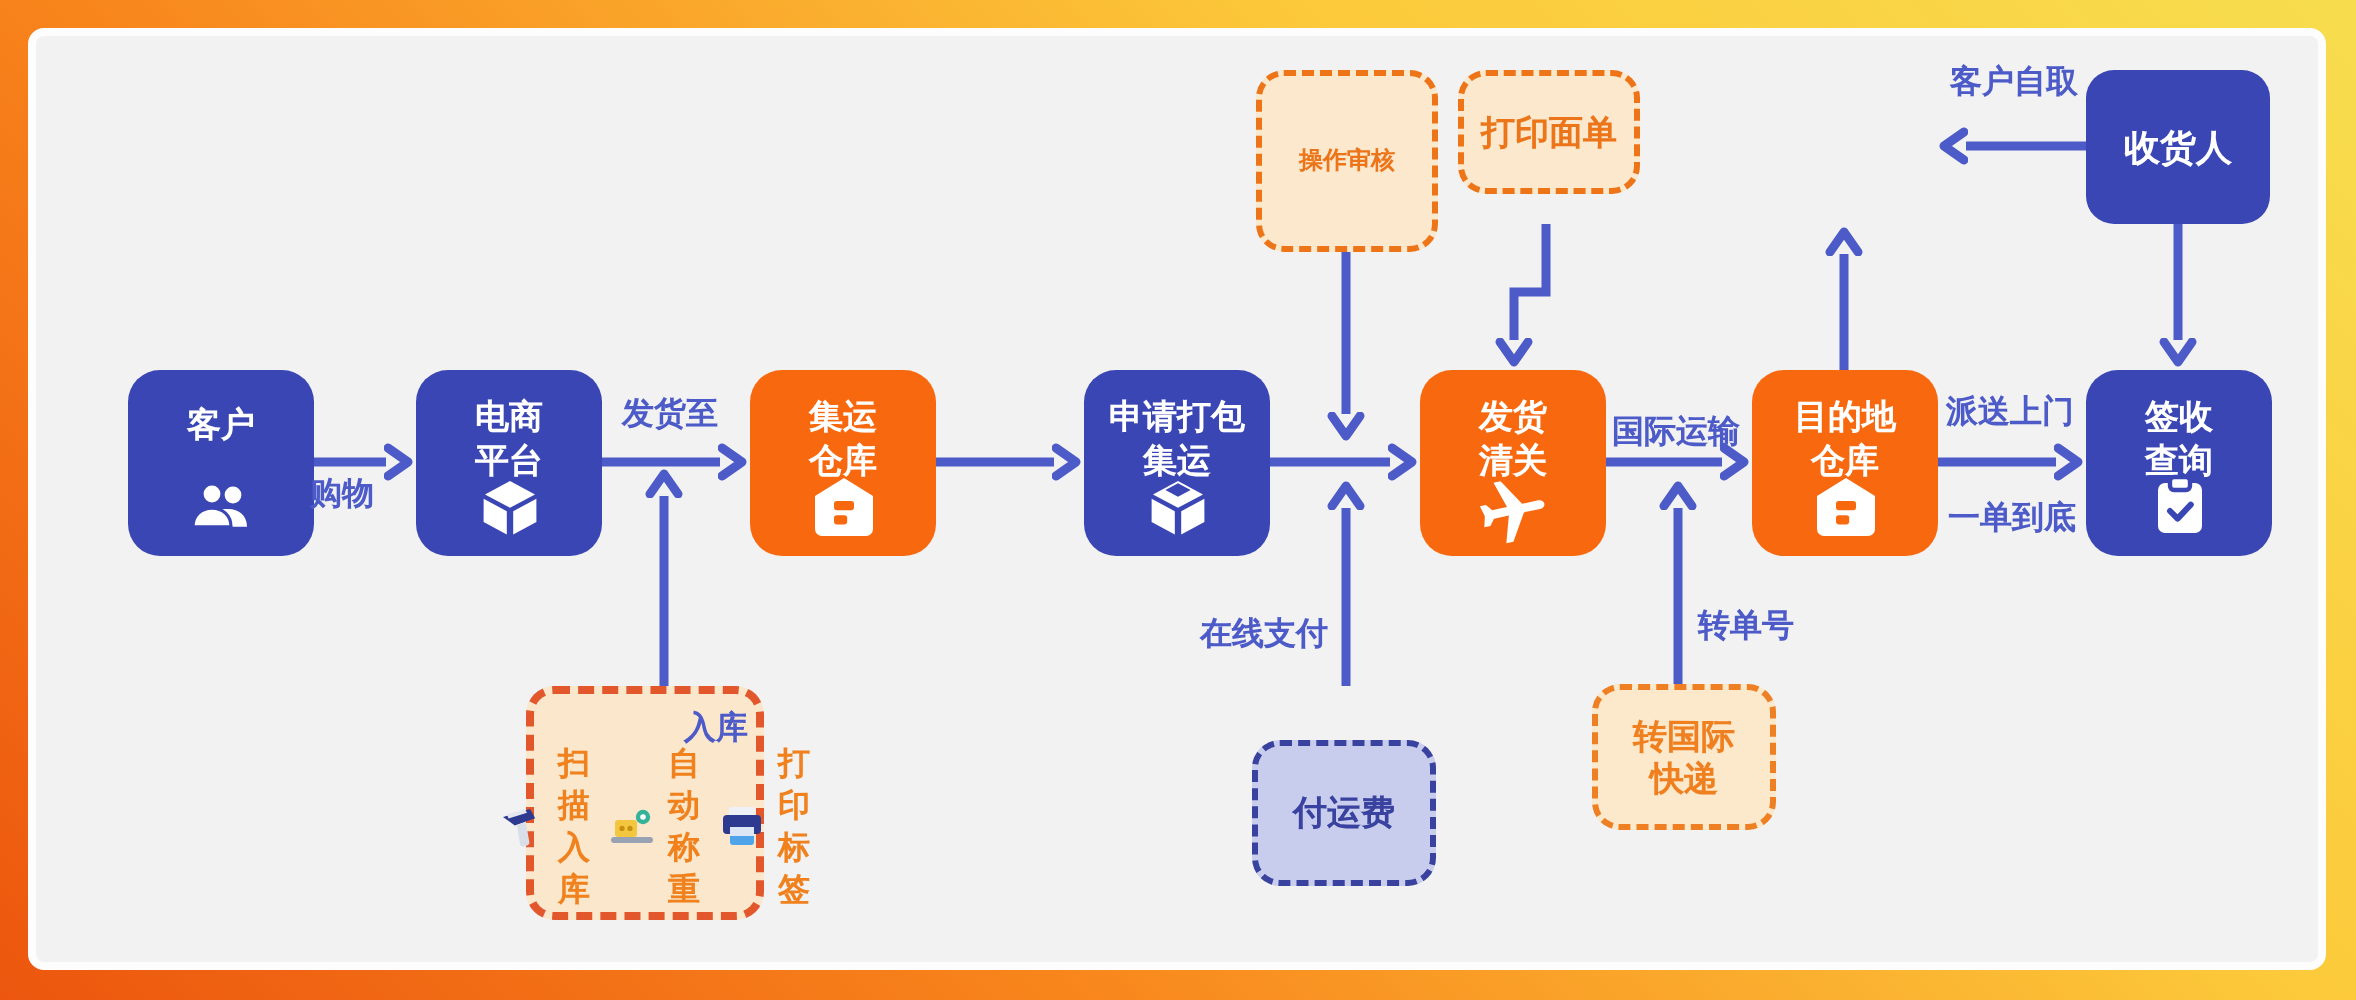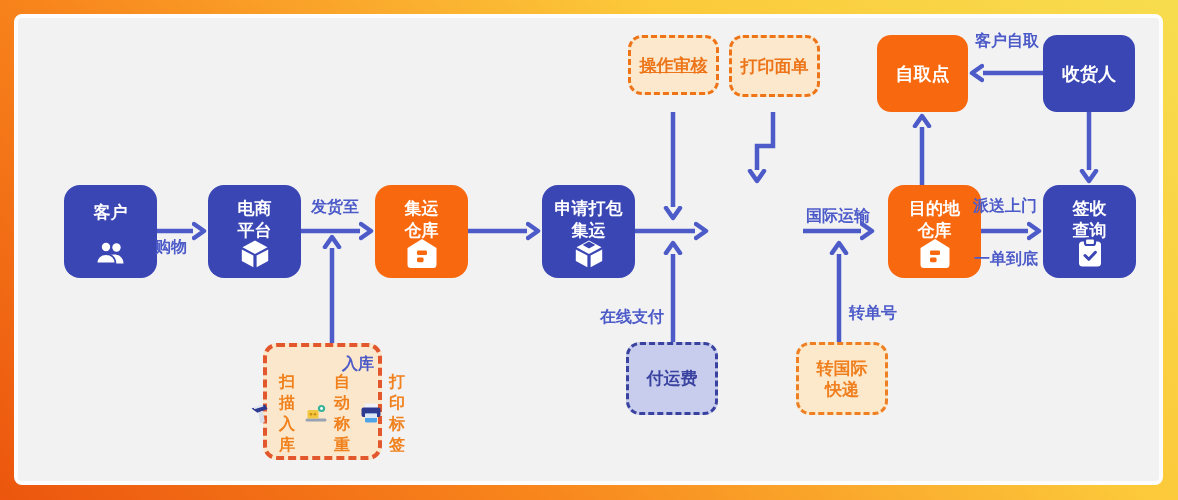--- a/index.html
+++ b/index.html
@@ -11,21 +11,21 @@
   .edges{position:absolute;left:0;top:0;}
   .node{position:absolute;box-sizing:border-box;text-align:center;font-weight:bold;}
   .solid{color:#fff;border-radius:16px;}
   .blue{background:#3a46b4;}
   .orange{background:#f8690f;}
   .main{width:93px;height:93px;padding-top:13px;font-size:17px;line-height:22px;}
   .main.single{padding-top:17px;}
   .top{width:91px;height:77px;display:flex;align-items:center;justify-content:center;
        font-size:18px;border-radius:14px;}
   .dashed-orange{background:#fbe8cd;border:3px dashed #ee7418;color:#ed7519;}
-  .dashed-blue{background:#c8cdee;border:3px dashed #39429f;color:#39429f;}
+  .dashed-blue{background:#c8cdee;border:3px dashed #39429f;color:#39429f;margin-top:28px;}
   .dashed-orange2{background:#fce8ca;border:3px dashed #ee7f23;color:#ef7f1f;}
   .boxicon{position:absolute;left:50%;transform:translateX(-50%);bottom:9px;}
   .boxicon svg{display:block;}
   .elabel{position:absolute;color:#4d5bc9;font-size:16px;font-weight:bold;white-space:nowrap;}
   .center{transform:translateX(-50%);}
   .tools{position:absolute;left:263px;top:343px;width:119px;height:117px;box-sizing:border-box;
          background:#fbe7cb;border:4px dashed #e2582c;border-radius:14px;
          display:flex;justify-content:center;gap:9px;padding-left:9px;align-items:flex-end;}
   .trow{display:flex;align-items:center;gap:6px;font-size:16px;font-weight:bold;color:#f0811d;}
   .trow svg{display:block;flex:0 0 auto;}
@@ -103,22 +103,33 @@
     <span class="boxicon">
       <svg width="32" height="30" viewBox="0 0 32 30">
         <path d="M16 1.5l12.5 6.7L16 14.9 3.5 8.2z" fill="#fff"></path>
         <path d="M16 2.6l6.3 3.4L16 9.4 9.7 6z" fill="#3a46b4"></path>
         <path d="M2.8 10.4l11.6 6.2v11.6L2.8 22z" fill="#fff"></path>
         <path d="M29.2 10.4l-11.6 6.2v11.6L29.2 22z" fill="#fff"></path>
       </svg>
     </span>
   </div>
 
-
-  <div class="node solid orange main" style="left:876px;top:185px;margin-left:12px;">
+  <div class="node solid orange main" style="left:710px;top:185px;">
+    <span class="ln">发货</span>
+    <span class="ln">清关</span>
+    <span class="boxicon" style="bottom:6px;">
+      <svg width="42" height="34" viewBox="0 0 42 34">
+        <g transform="rotate(78 21 17)">
+          <path d="M21 1.5c1.3 0 2.2 1.1 2.2 2.7v8.2l13.3 8.2v3.6l-13.3-4.1v7.6l3.2 2.5v3.1L21 31.9l-5.4 1.4v-3.1l3.2-2.5v-7.6L5.5 24.2v-3.6l13.3-8.2V4.2c0-1.6.9-2.7 2.2-2.7z" fill="#fff"></path>
+        </g>
+      </svg>
+    </span>
+  </div>
+
+  <div class="node solid orange main" style="left:876px;top:185px;">
     <span class="ln">目的地</span>
     <span class="ln">仓库</span>
     <span class="boxicon">
       <svg width="34" height="32" viewBox="0 0 34 32">
         <path d="M17 2L31.5 11v16.5a3.5 3.5 0 0 1-3.5 3.5H6a3.5 3.5 0 0 1-3.5-3.5V11z" fill="#fff"></path>
         <rect x="12" y="13.5" width="10" height="4.6" rx="1.4" fill="#f8690f"></rect>
         <rect x="12" y="20.6" width="6.6" height="4.6" rx="1.4" fill="#f8690f"></rect>
       </svg>
     </span>
   </div>
@@ -128,28 +139,25 @@
     <span class="ln">查询</span>
     <span class="boxicon">
       <svg width="30" height="32" viewBox="0 0 30 32">
         <rect x="4" y="4.5" width="22" height="25" rx="3.5" fill="#fff"></rect>
         <rect x="10" y="1.5" width="10" height="6.5" rx="2" fill="#fff" stroke="#3a46b4" stroke-width="2.2"></rect>
         <path d="M10 18.5l3.8 3.8 6.6-7" stroke="#3a46b4" stroke-width="3" fill="none" stroke-linecap="round" stroke-linejoin="round"></path>
       </svg>
     </span>
   </div>
 
-  <div class="node top dashed-orange" style="left:628px;top:35px;width:91px;height:60px;font-size:17px;text-decoration:underline;">
+  <div class="node top dashed-orange" style="left:628px;top:35px;width:91px;height:91px;font-size:12px;">
     <span>操作审核</span>
   </div>
   <div class="node top dashed-orange" style="left:729px;top:35px;width:91px;height:62px;font-size:17px;">
     <span>打印面单</span>
-  </div>
-  <div class="node top solid orange" style="left:877px;top:35px;">
-    <span>自取点</span>
   </div>
   <div class="node top solid blue" style="left:1043px;top:35px;width:92px;">
     <span>收货人</span>
   </div>
 
   <div class="node top dashed-blue" style="left:626px;top:342px;width:92px;height:73px;font-size:17px;">
     <span>付运费</span>
   </div>
   <div class="node top dashed-orange2" style="left:796px;top:342px;width:92px;height:73px;font-size:17px;line-height:21px;flex-direction:column;">
     <span class="ln">转国际</span>

